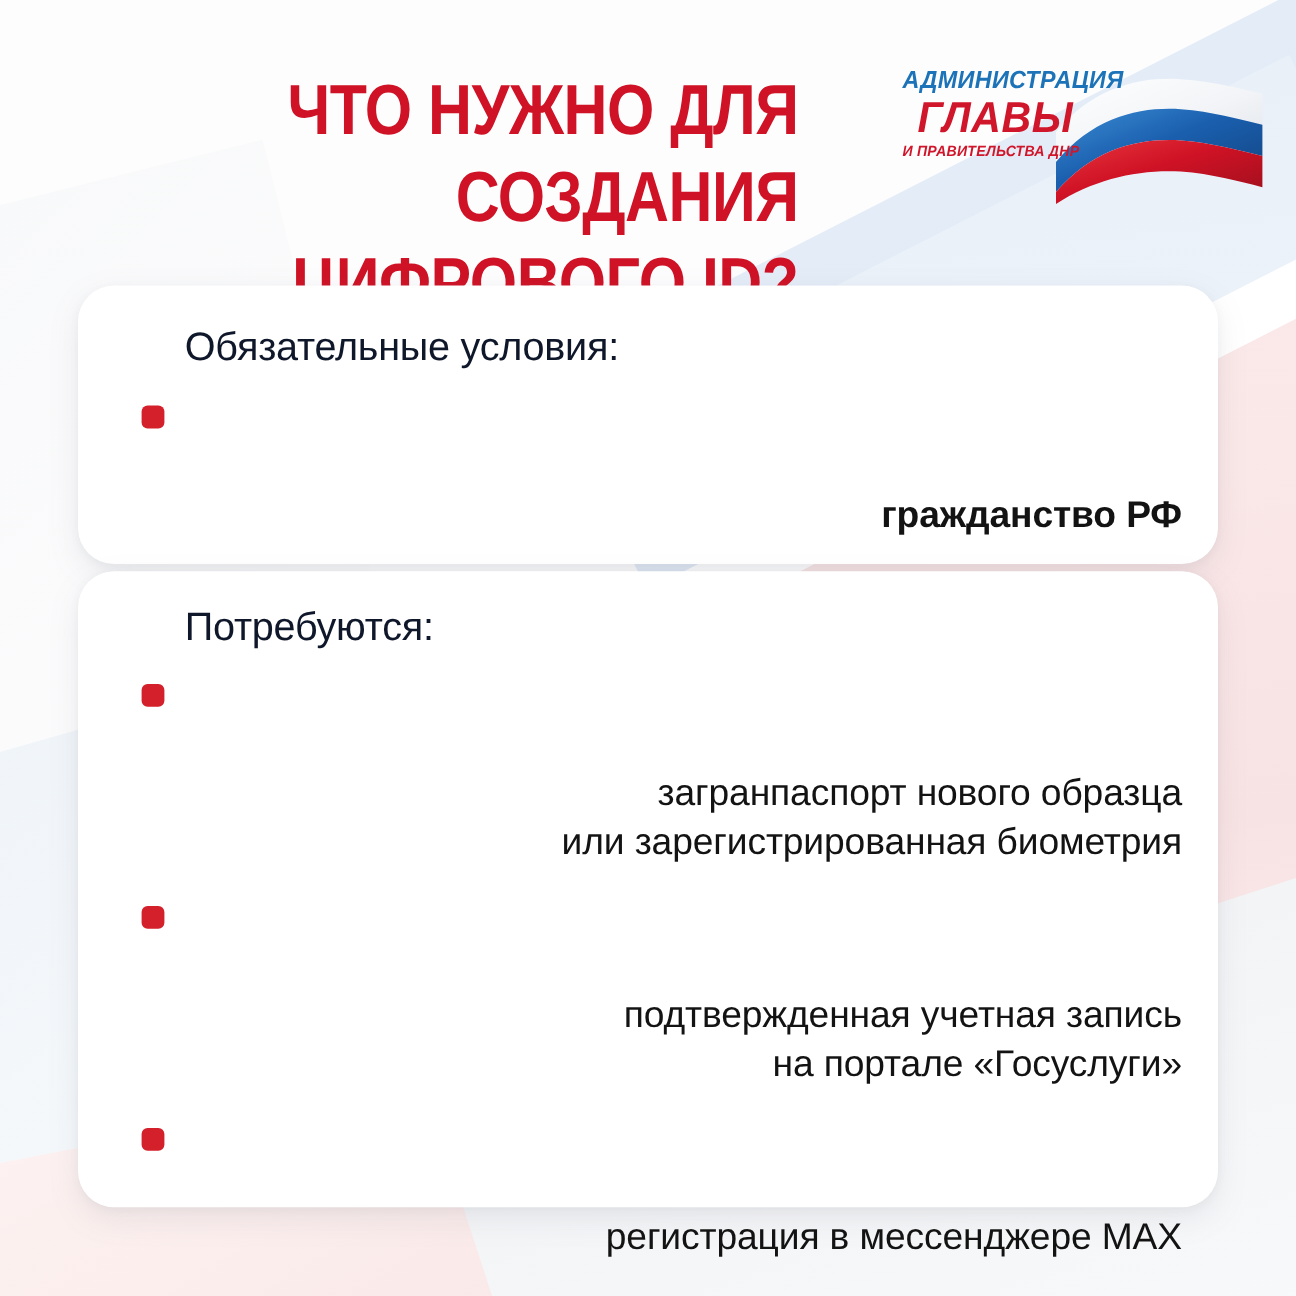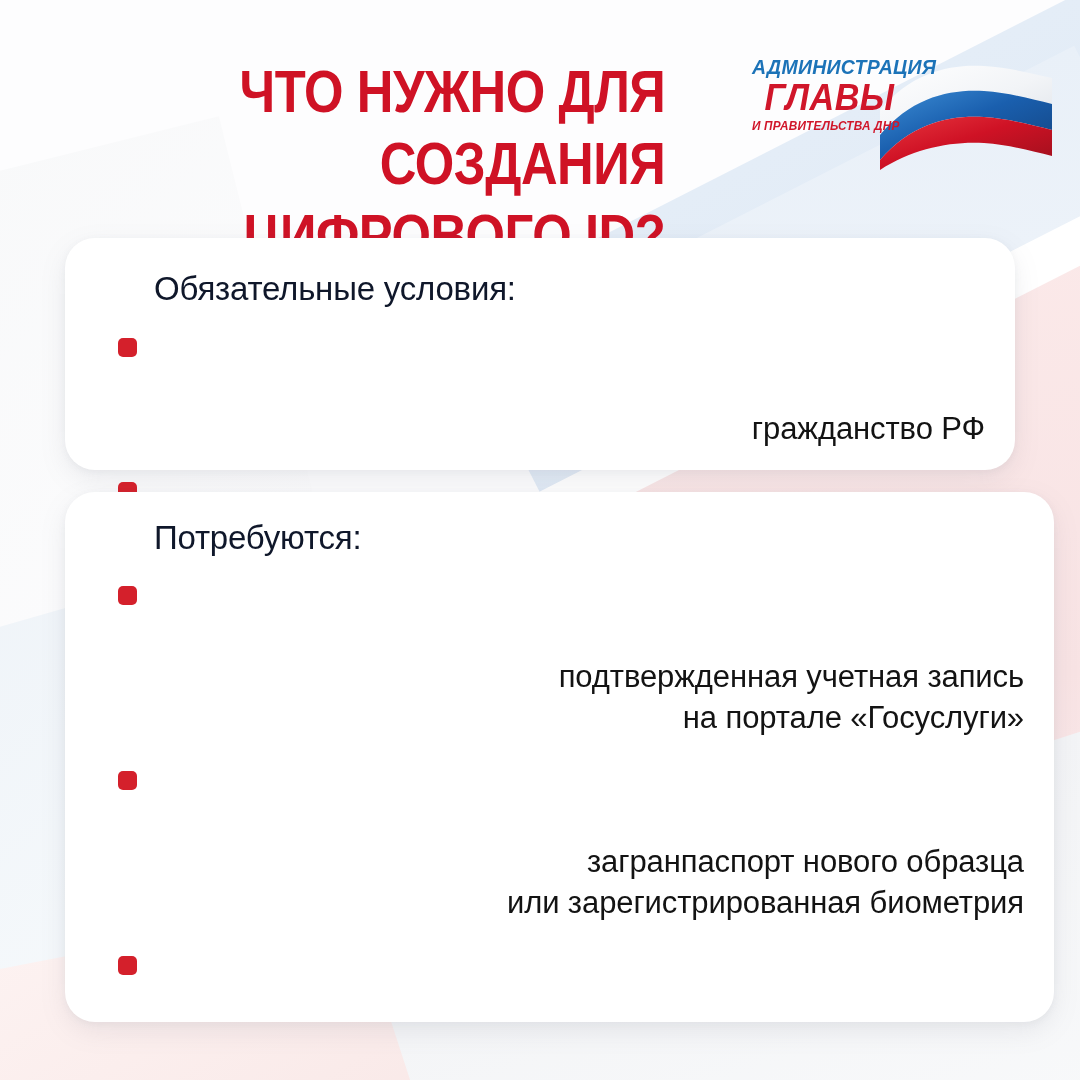--- a/index.html
+++ b/index.html
@@ -117,21 +117,21 @@
   
   .card{
     position:absolute;
     left:65px;width:950px;
     background:#ffffff;
     border-radius:30px;
     box-shadow:0 9px 26px rgba(120,125,140,0.13),
                0 2px 7px rgba(120,125,140,0.07);
   }
   #card-1{top:238px;height:232px;}
-  #card-2{top:492px;height:530px;padding-left:39px;}
+  #card-2{top:476px;height:530px;}
 
   .card-heading{
     position:absolute;left:53px;
     font-size:33px;font-weight:400;color:#0f172a;
     letter-spacing:-0.2px;
     margin-left:36px;
   }
   #card-1 .card-heading{top:32px;}
   #card-2 .card-heading{top:27px;}
 
@@ -142,21 +142,21 @@
   .bullet-item{
     position:relative;
     padding-left:53px;
     font-size:31px;
     line-height:41px;
     color:#131313;
     font-weight:400;
     letter-spacing:-0.1px;
     white-space:pre-line;
   }
-  #card-1 .bullet-item{margin-bottom:21px;}
+  #card-1 .bullet-item{margin-bottom:21px;font-weight:bold;}
   #card-2 .bullet-item{margin-bottom:22px;}
   #card-2 .bullet-item.two-line{margin-bottom:21px;}
 
   .bullet-marker{
     position:absolute;
     left:0;top:12px;
     width:19px;height:19px;
     border-radius:5px;
     background:#d4202b;
   }
@@ -227,28 +227,29 @@
         <span>возраст от 18 лет</span>
       </li>
     </ul>
   </div>
 
   <div class="card" id="card-2">
     <div class="card-heading">Потребуются:</div>
     <ul class="bullet-list">
       <li class="bullet-item two-line">
         <span class="bullet-marker"></span>
+        <span>загранпаспорт нового образца
+или зарегистрированная биометрия</span>
+      </li>
+      <li class="bullet-item two-line">
+        <span class="bullet-marker"></span>
         <span>подтвержденная учетная запись
 на портале «Госуслуги»</span>
       </li>
-      <li class="bullet-item two-line">
-        <span class="bullet-marker"></span>
-        <span>загранпаспорт нового образца
-или зарегистрированная биометрия</span>
-      </li>
       <li class="bullet-item">
         <span class="bullet-marker"></span>
+        <span>регистрация в мессенджере MAX</span>
       </li>
 
     </ul>
   </div>
 
 </div>
 
 </body></html>

